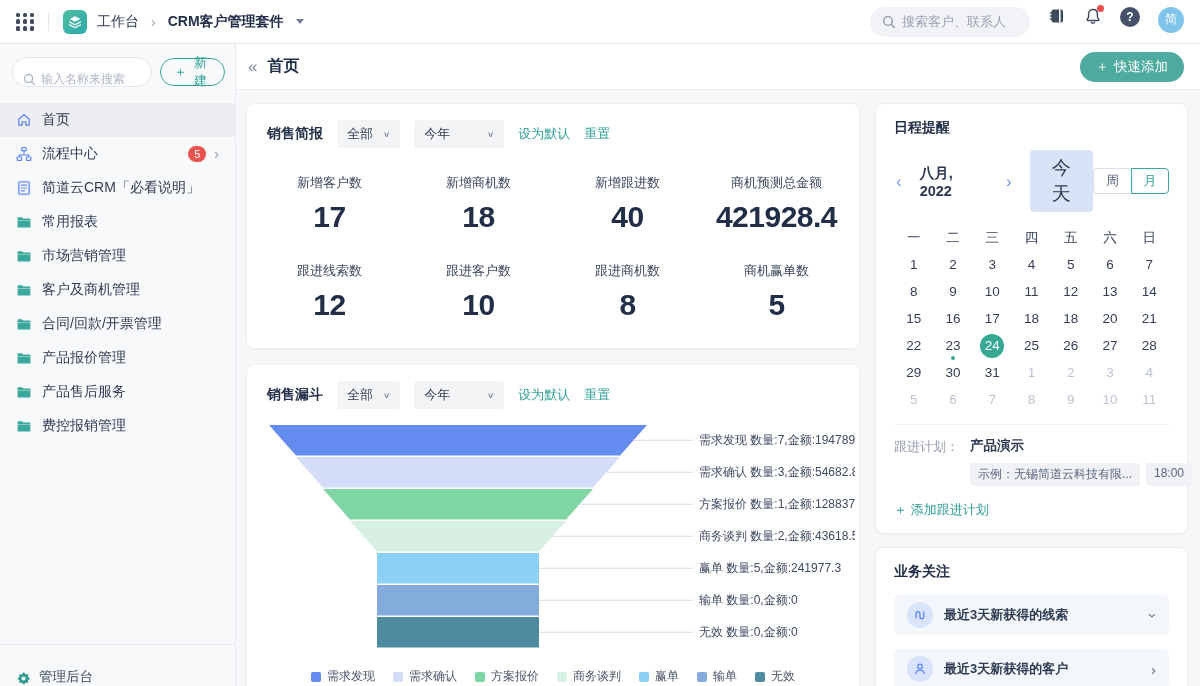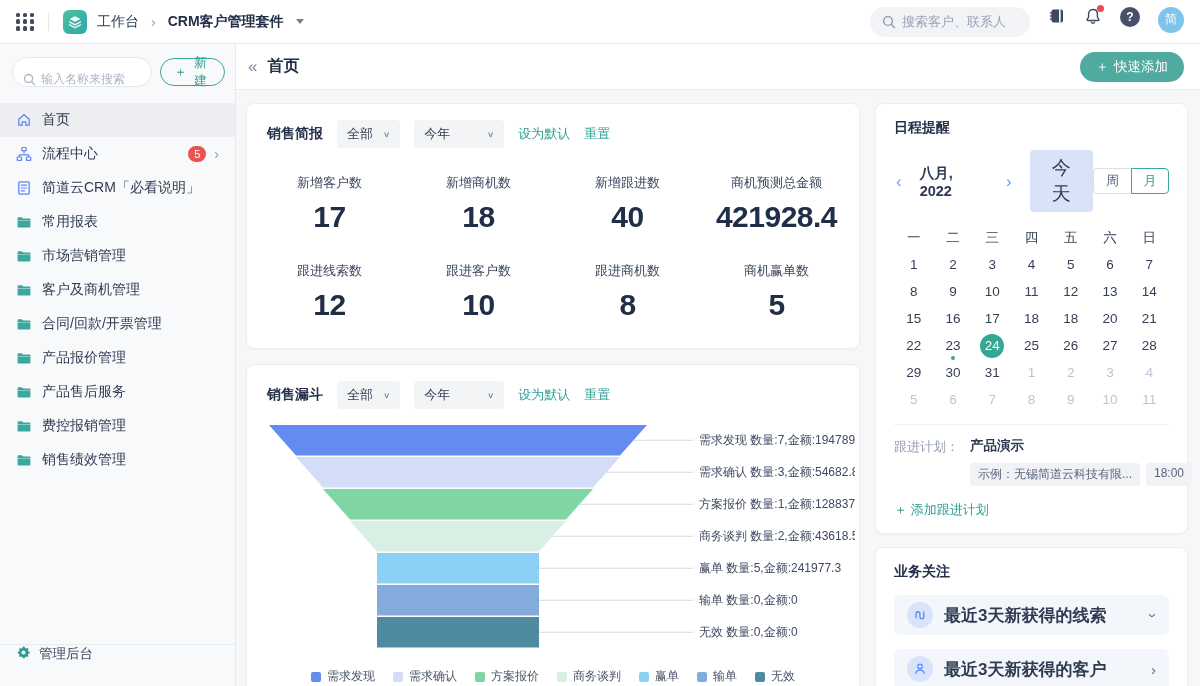--- a/index.html
+++ b/index.html
@@ -35,21 +35,21 @@
   .side-search input { border:none; outline:none; font-size:12px; width:100px; color:#4A5568; background:transparent; font-family:inherit;}
   .side-search input::placeholder { color:#AEB6C5; }
   .btn-new { height:28px; border:1px solid #3BA79A; border-radius:14px; background:transparent; color:#2EA195; font-size:13px; padding:0 13px; cursor:pointer; display:flex; align-items:center; gap:3px; font-family:inherit; }
   .menu { flex:1; overflow:hidden; padding-top:2px; }
   .menu-item { height:34px; display:flex; align-items:center; gap:10px; padding:0 16px; font-size:14px; color:#2F3B52; cursor:pointer; }
   .menu-item.active { background:#ECEEF1; }
   .menu-item .mi-icon { width:16px; height:16px; display:flex; align-items:center; justify-content:center; flex-shrink:0; }
   .menu-item .mi-right { margin-left:auto; display:flex; align-items:center; gap:8px; }
   .badge-red { background:#E95450; color:#fff; font-size:11px; min-width:18px; height:16px; border-radius:9px; display:inline-flex; align-items:center; justify-content:center; padding:0 5px; }
   .mi-chev { color:#8C96AA; font-size:14px; }
-  .side-admin { border-top:1px solid #E7EAEE; height:42px; display:flex; align-items:flex-start; gap:8px; padding:0 16px; font-size:13.5px; color:#3C4960; cursor:pointer; }
+  .side-admin { border-top:1px solid #E7EAEE; height:42px; display:flex; align-items:flex-end; gap:8px; padding:0 16px; font-size:13.5px; color:#3C4960; cursor:pointer; }
 
   
   .main { flex:1; display:flex; flex-direction:column; min-width:0; }
   .main-header { height:46px; background:#fff; border-bottom:1px solid #E7EAEE; display:flex; align-items:center; padding:0 16px 0 12px; gap:10px; }
   .collapse-btn { font-size:17px; color:#7C8AA0; cursor:pointer; line-height:1; }
   .page-title { font-size:16px; font-weight:bold; color:#1F2C45; }
   .quick-add { margin-left:auto; height:30px; border:none; background:#4FAAA0; border-radius:15px; color:#fff; font-size:13.5px; padding:0 16px; display:flex; align-items:center; gap:5px; cursor:pointer; font-family:inherit; }
 
   .content { flex:1; display:flex; gap:15px; padding:13px 12px 0 10px; overflow:hidden; }
   .col-left { width:614px; flex-shrink:0; display:flex; flex-direction:column; gap:15px; }
@@ -97,21 +97,21 @@
   .plan-label { width:76px; font-size:13px; color:#98A1B3; flex-shrink:0; padding-top:1px; }
   .plan-name { font-size:13.5px; font-weight:bold; color:#2E3B52; }
   .plan-tags { display:flex; gap:6px; margin-top:8px; }
   .tag { background:#F0F2F5; color:#5A6680; font-size:12px; padding:3px 8px; border-radius:3px; white-space:nowrap; }
   .add-plan { margin-top:15px; font-size:13px; color:#2FA096; cursor:pointer; }
 
   
   .focus-card { padding:15px 18px 10px; }
   .focus-row { margin-top:14px; height:40px; background:#F3F6FA; border-radius:6px; display:flex; align-items:center; gap:11px; padding:0 13px; cursor:pointer; }
   .focus-ic { width:26px; height:26px; border-radius:50%; background:#D9E4FA; display:flex; align-items:center; justify-content:center; flex-shrink:0; }
-  .focus-label { font-size:17px; font-weight:bold; color:#2E3B52; }
+  .focus-label { font-size:13px; font-weight:bold; color:#2E3B52; }
   .focus-right { margin-left:auto; display:flex; align-items:center; gap:10px; }
   .chev { color:#5A6680; font-size:15px; line-height:1; }
   .chev.down { display:inline-block; transform:rotate(90deg); }
 </style>
 </head>
 <body>
 
 <div class="topbar">
   <div class="grid-icon">
       <i></i>
@@ -268,29 +268,20 @@
           <span>产品售后服务</span>
         </div>
         <div class="menu-item">
           <span class="mi-icon">
             <svg width="16" height="16" viewBox="0 0 16 16">
               <path d="M1.6 4.2c0-.6.4-1 1-1h3.2L7.3 4.6h6.1c.6 0 1 .4 1 1v6.8c0 .6-.4 1-1 1H2.6c-.6 0-1-.4-1-1z" fill="#3BA89E"></path>
               <path d="M1.6 6.4h12.8" stroke="#FFFFFF" stroke-width=".8" opacity=".55"></path>
             </svg>
           </span>
           <span>费控报销管理</span>
-        </div>
-        <div class="menu-item">
-          <span class="mi-icon">
-            <svg width="16" height="16" viewBox="0 0 16 16">
-              <path d="M1.6 4.2c0-.6.4-1 1-1h3.2L7.3 4.6h6.1c.6 0 1 .4 1 1v6.8c0 .6-.4 1-1 1H2.6c-.6 0-1-.4-1-1z" fill="#3BA89E"></path>
-              <path d="M1.6 6.4h12.8" stroke="#FFFFFF" stroke-width=".8" opacity=".55"></path>
-            </svg>
-          </span>
-          <span>销售绩效管理</span>
         </div>
       </div>
     <div class="side-admin">
       <svg width="15" height="15" viewBox="0 0 16 16">
           <path d="M8 1.5l1.2.3.5 1.4 1.3.6 1.4-.5.9 1-.6 1.3.6 1.3 1.4.5-.1 1.3-1.4.5-.5 1.3.6 1.4-1 .9-1.3-.6-1.3.6-.5 1.4H7.3l-.5-1.4-1.3-.6-1.4.6-.9-1 .6-1.3-.6-1.3-1.4-.5.1-1.3 1.4-.5.5-1.3-.6-1.4 1-.9 1.3.6 1.3-.6.5-1.4z" fill="#2F9A8F"></path>
           <circle cx="8" cy="8" r="2.2" fill="#F8F9FB"></circle>
         </svg>
       <span>管理后台</span>
     </div>
   </div>

